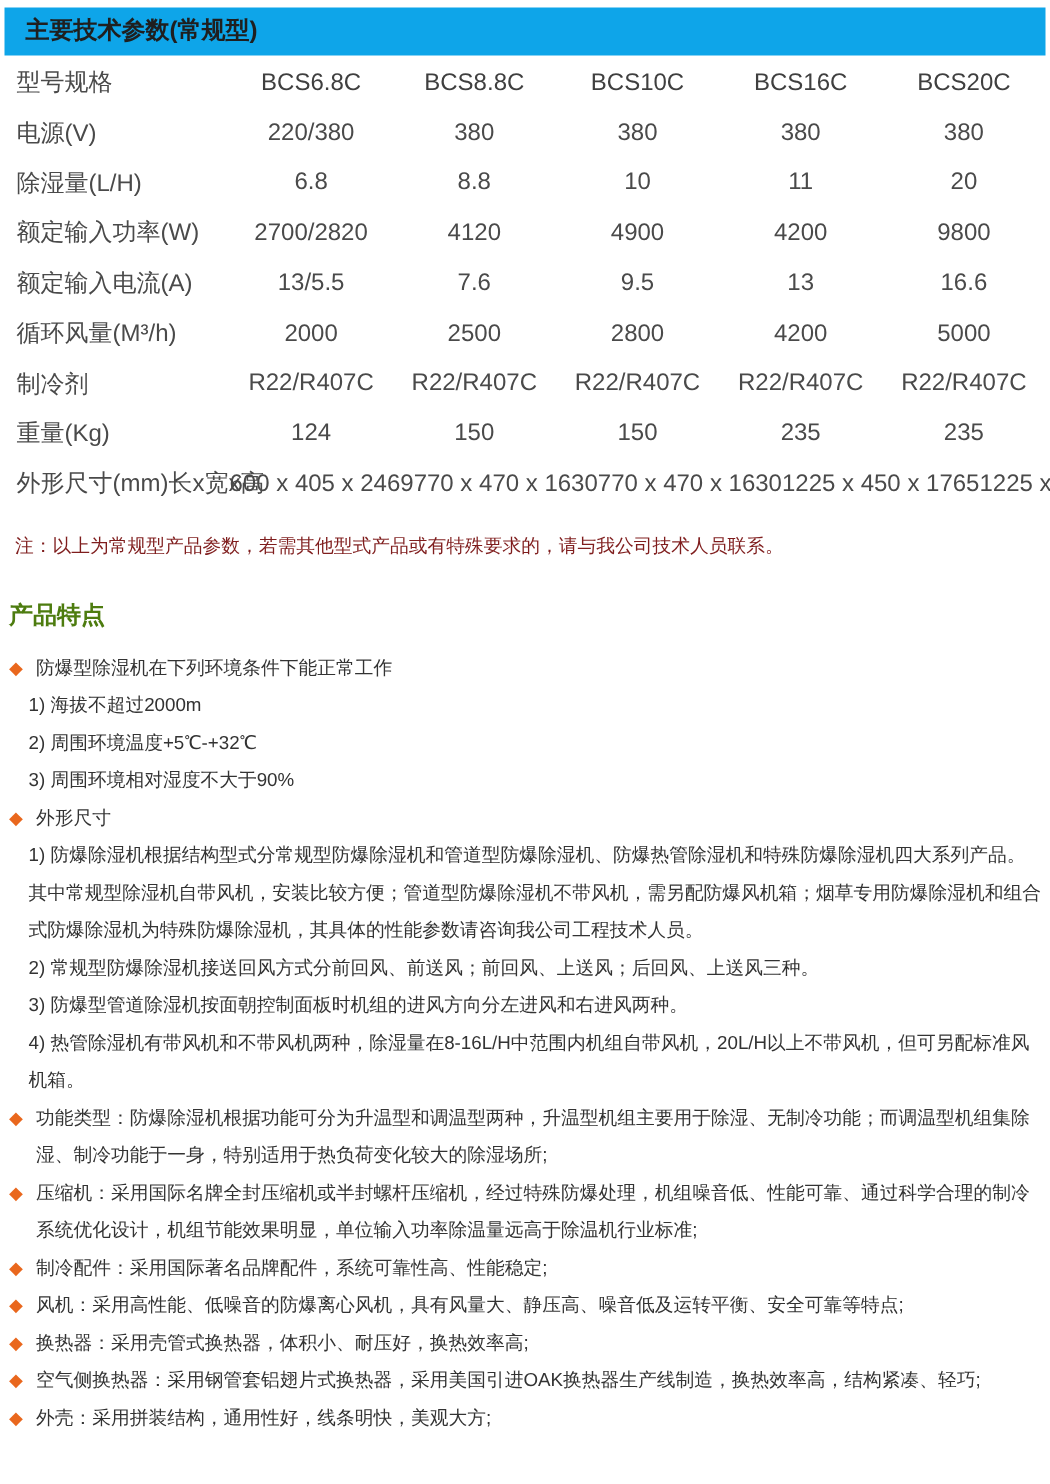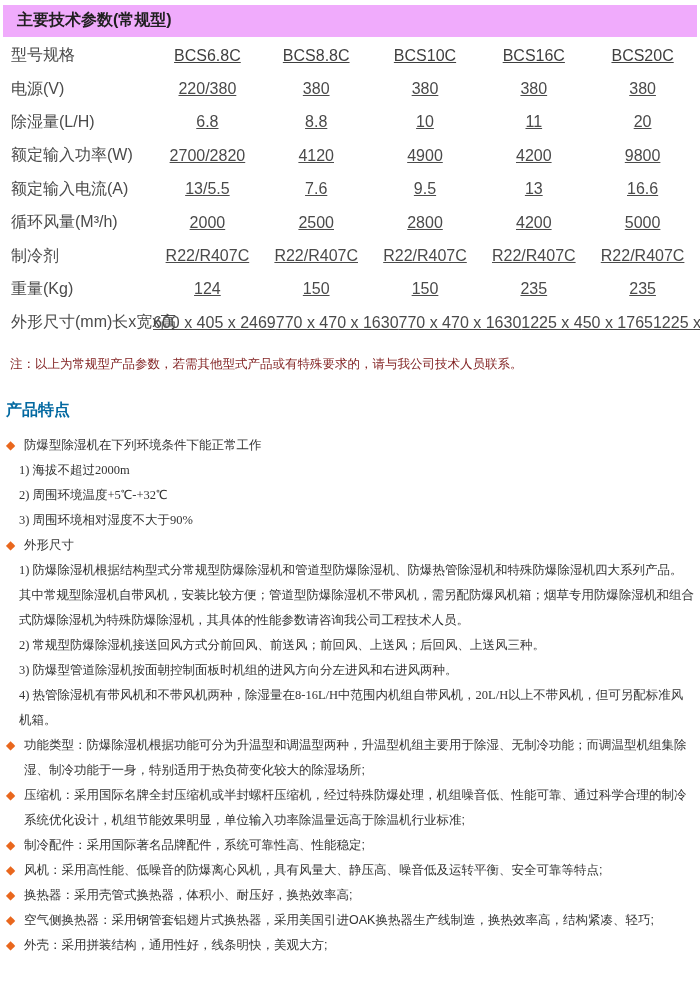--- a/index.html
+++ b/index.html
@@ -7,68 +7,68 @@
     position:relative;
     width:700px;
     min-height:989px;
     background:#ffffff;
     font-family:"Liberation Sans", sans-serif;
     box-sizing:border-box;
   }
   
   .title-bar {
     margin:5px 3px 0 3px;
-    background:#f0abfc;
+    background:#0ea5e9;
     color:#1f1f1f;
     font-size:16px;
     font-weight:bold;
     padding:5px 10px 6px 14px;
   }
   
   .spec-table { margin:2px 3px 0 3px; }
   .spec-row {
     display:grid;
     grid-template-columns:150px repeat(5, 1fr);
     align-items:center;
     height:33.4px;
     font-size:16px;
     color:#4a4a4a;
   }
   .spec-row .label { padding-left:8px; text-align:left; white-space:nowrap; }
-  .spec-row .val  { text-align:center; white-space:nowrap;text-decoration:underline; }
+  .spec-row .val  { text-align:center; white-space:nowrap; }
   .spec-row.header .val { color:#3f3f3f; }
   
   .note {
     margin:15px 6px 0 10px;
     font-size:12.5px;
     color:#7f1d1d;
     line-height:18px;
   }
   
   .features-title {
     margin:27px 0 0 6px;
-    color:#0369a1;
+    color:#4d7c0f;
     font-size:16px;
     font-weight:bold;
   }
   .features { margin:12px 6px 0 0; font-size:12.5px; color:#333333; }
   .feat {
     position:relative;
     padding-left:24px;
     line-height:25px;
     margin:0;
   }
   .feat .dia {
     position:absolute;
     left:6px;
     top:0;
     color:#e9671d;
     font-size:12px;
   }
-  .feat.sub { padding-left:0; margin-left:19px;font-family:Liberation Serif, serif; }
+  .feat.sub { padding-left:0; margin-left:19px; }
 </style>
 </head>
 <body>
 
 <div class="page">
 
   <div class="title-bar">主要技术参数(常规型)</div>
 
   <div class="spec-table">
     <div class="spec-row header">

